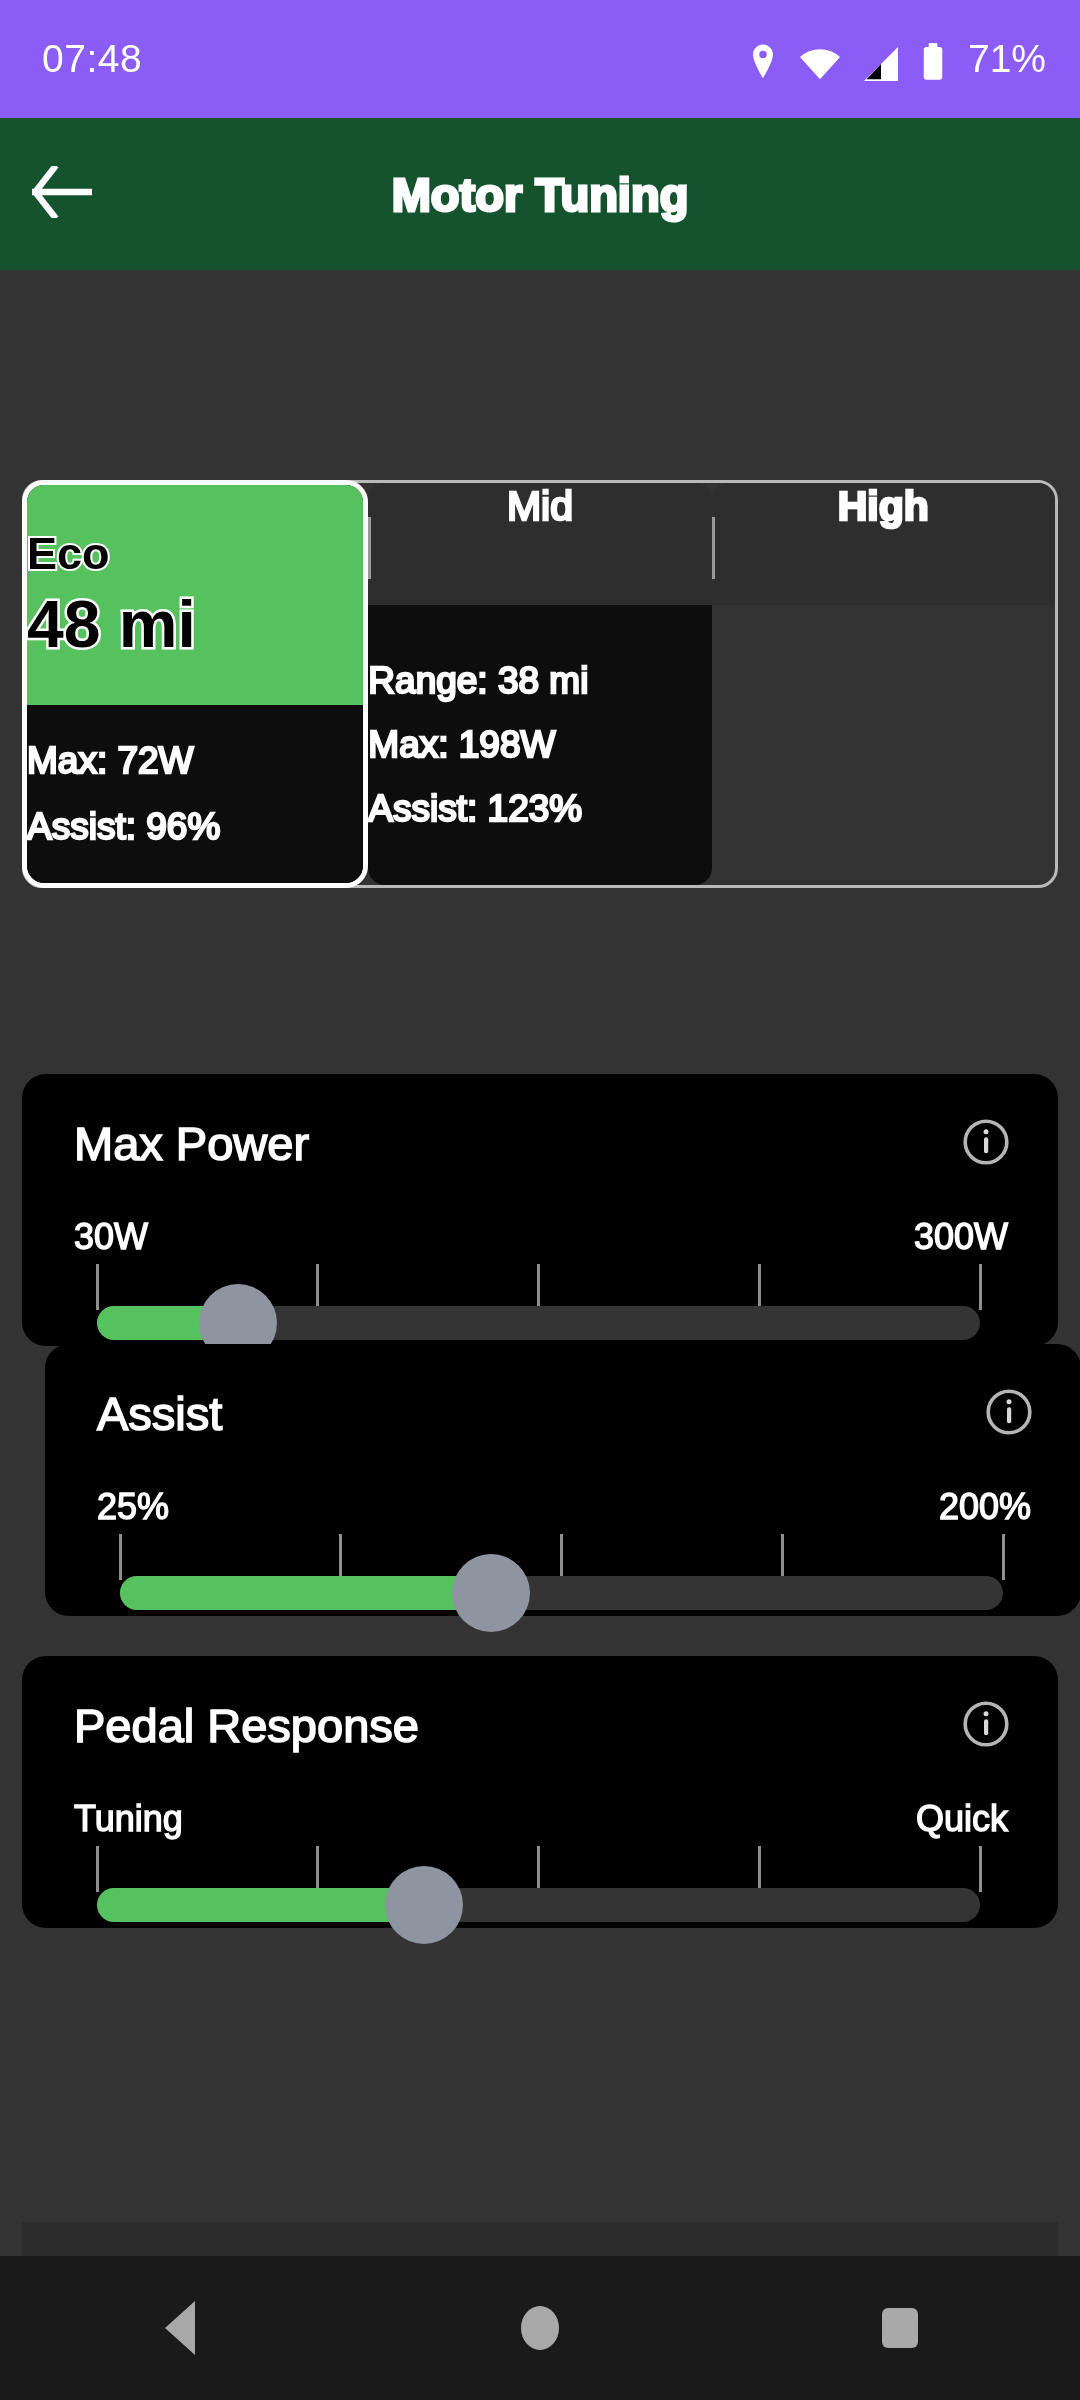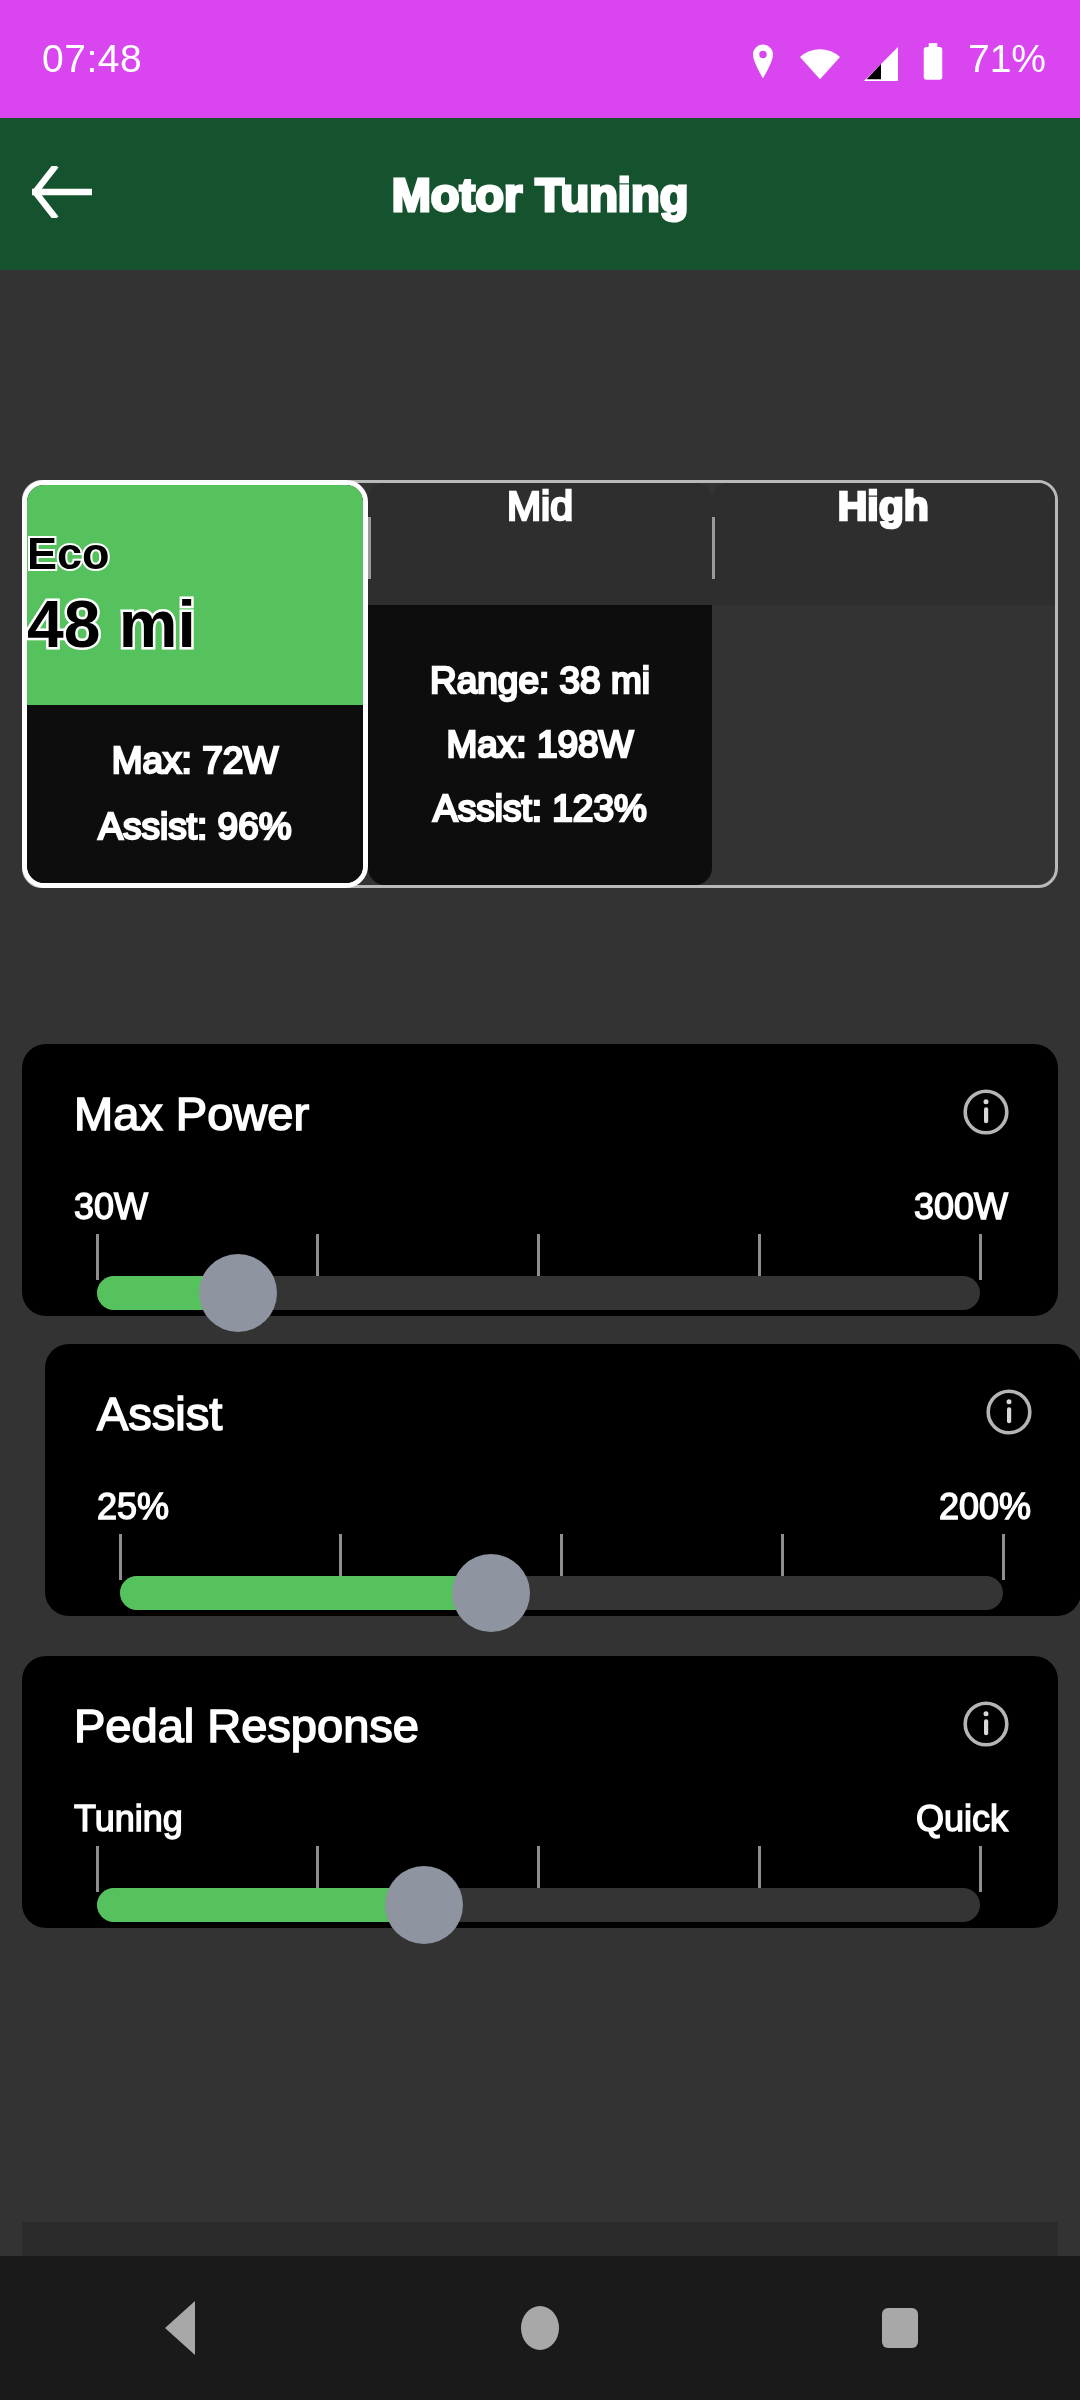--- a/index.html
+++ b/index.html
@@ -7,21 +7,21 @@
   body {
     background:#333333;
     font-family:"Liberation Sans", sans-serif;
     color:#ffffff;
     overflow:hidden;
   }
   .screen { position:relative; width:1080px; height:2400px; display:flex; flex-direction:column; }
 
   
   .statusbar {
-    height:118px; background:#d946ef; flex:0 0 118px;
+    height:118px; background:#8b5cf6; flex:0 0 118px;
     display:flex; align-items:center; justify-content:space-between;
     padding:0 34px 0 42px;
   }
   .status-clock { font-size:39px; letter-spacing:.5px; }
   .status-icons { display:flex; align-items:flex-end; gap:21px; }
   .status-icons svg { display:block; }
   .status-batt-pct { font-size:39px; margin-left:2px; }
 
   
   .appbar {
@@ -55,21 +55,21 @@
     display:flex; flex-direction:column;
     border-radius:17px;
   }
   .mode-head {
     height:122px; background:#2e2e2e;
     display:flex; align-items:flex-start; justify-content:center;
     border-radius:17px 17px 0 0;
   }
   .mode-body {
     flex:1 1 auto; background:#0d0d0d;
-    display:flex; flex-direction:column; align-items:center; justify-content:center;
+    display:flex; flex-direction:column; justify-content:center;
     gap:22px; border-radius:0 0 17px 17px;
   }
   .mode-name { font-size:41px; }
   .mode-name.regular { font-weight:normal; }
   .mode-name.bold { font-weight:bold; }
   .mode-line {
     font-size:37px; color:#ffffff;
     -webkit-text-stroke:2.4px #ffffff;
     paint-order:stroke fill;
   }
@@ -101,21 +101,21 @@
     position:absolute; left:0; top:34px; width:3px; height:62px;
     background:#9a9a9a;
   }
   .mode-card.spacer { flex:1 1 0; visibility:hidden; }
 
   
   .slider-card {
     position:absolute; left:22px; width:1036px; height:272px;
     background:#000000; border-radius:24px;
   }
-  .sc1 { top:774px;padding-left:32px; }
+  .sc1 { top:804px;padding-left:32px; }
   .sc2 { top:1074px;margin-left:23px; }
   .sc3 { top:1386px; }
   .sc-title {
     position:absolute; left:52px; top:42px;
     font-size:47px; color:#ffffff;
     -webkit-text-stroke:1.6px #ffffff; paint-order:stroke fill;
   }
   .info-icon { position:absolute; right:48px; top:44px; }
   .sc-minmax {
     position:absolute; left:52px; right:50px; top:142px;

